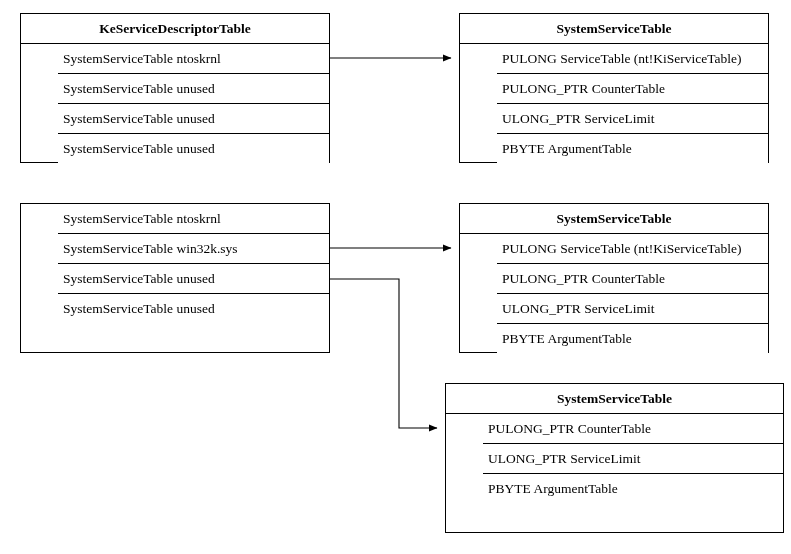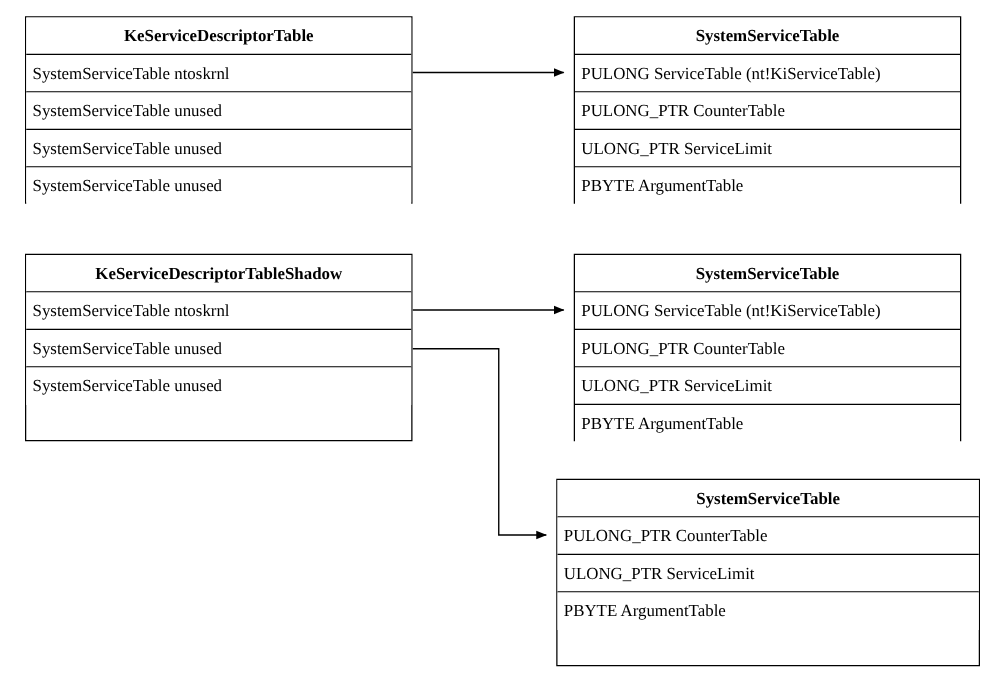--- a/index.html
+++ b/index.html
@@ -57,20 +57,21 @@
   .struct-field {
     height: 30px;
     line-height: 30px;
     padding-left: 5px;
     font-size: 13.5px;
     border-bottom: 1px solid #000000;
     box-sizing: border-box;
     background: #ffffff;
     white-space: nowrap;
     overflow: hidden;
+    margin-left: 37px;
   }
   .struct-field.last {
     border-bottom: none;
   }
 
   
   #box-ksdt        { left: 20px;  top: 13px;  width: 310px; height: 150px; }
   #box-sst-ntoskrnl{ left: 459px; top: 13px;  width: 310px; height: 150px; }
   #box-ksdts       { left: 20px;  top: 203px; width: 310px; height: 150px; }
   #box-sst-shadow-ntoskrnl { left: 459px; top: 203px; width: 310px; height: 150px; }
@@ -105,22 +106,22 @@
 
   <div class="struct-box" id="box-sst-ntoskrnl">
     <div class="struct-header">SystemServiceTable</div>
     <div class="struct-field">PULONG ServiceTable (nt!KiServiceTable)</div>
     <div class="struct-field">PULONG_PTR CounterTable</div>
     <div class="struct-field">ULONG_PTR ServiceLimit</div>
     <div class="struct-field last">PBYTE ArgumentTable</div>
   </div>
 
   <div class="struct-box" id="box-ksdts">
-    <div class="struct-header">KeServiceDescriptorTableShadow</div>
     <div class="struct-field">SystemServiceTable ntoskrnl</div>
+    <div class="struct-field">SystemServiceTable win32k.sys</div>
     <div class="struct-field">SystemServiceTable unused</div>
     <div class="struct-field last">SystemServiceTable unused</div>
   </div>
 
   <div class="struct-box" id="box-sst-shadow-ntoskrnl">
     <div class="struct-header">SystemServiceTable</div>
     <div class="struct-field">PULONG ServiceTable (nt!KiServiceTable)</div>
     <div class="struct-field">PULONG_PTR CounterTable</div>
     <div class="struct-field">ULONG_PTR ServiceLimit</div>
     <div class="struct-field last">PBYTE ArgumentTable</div>

